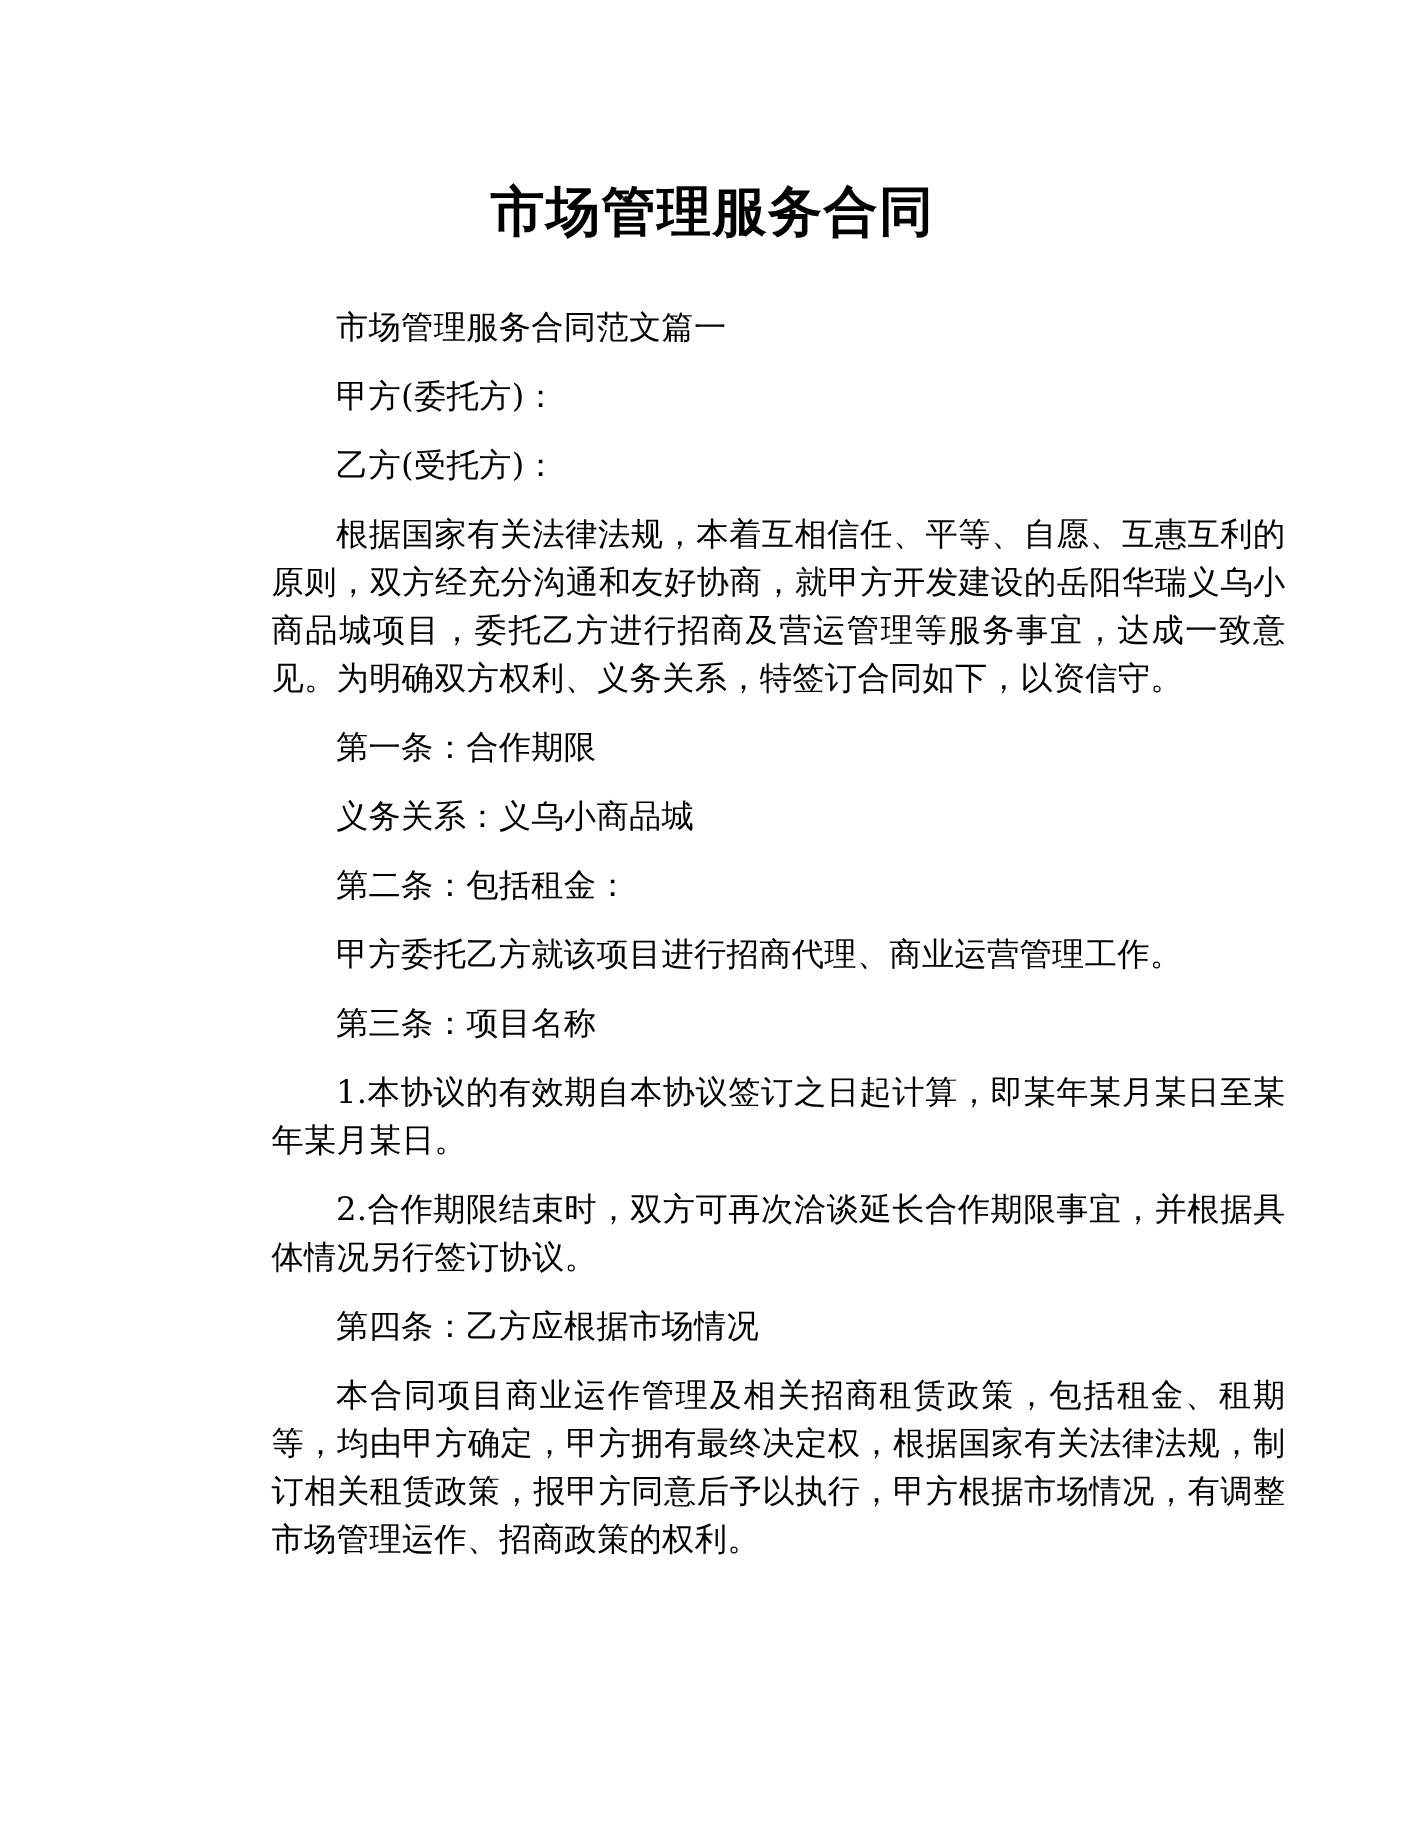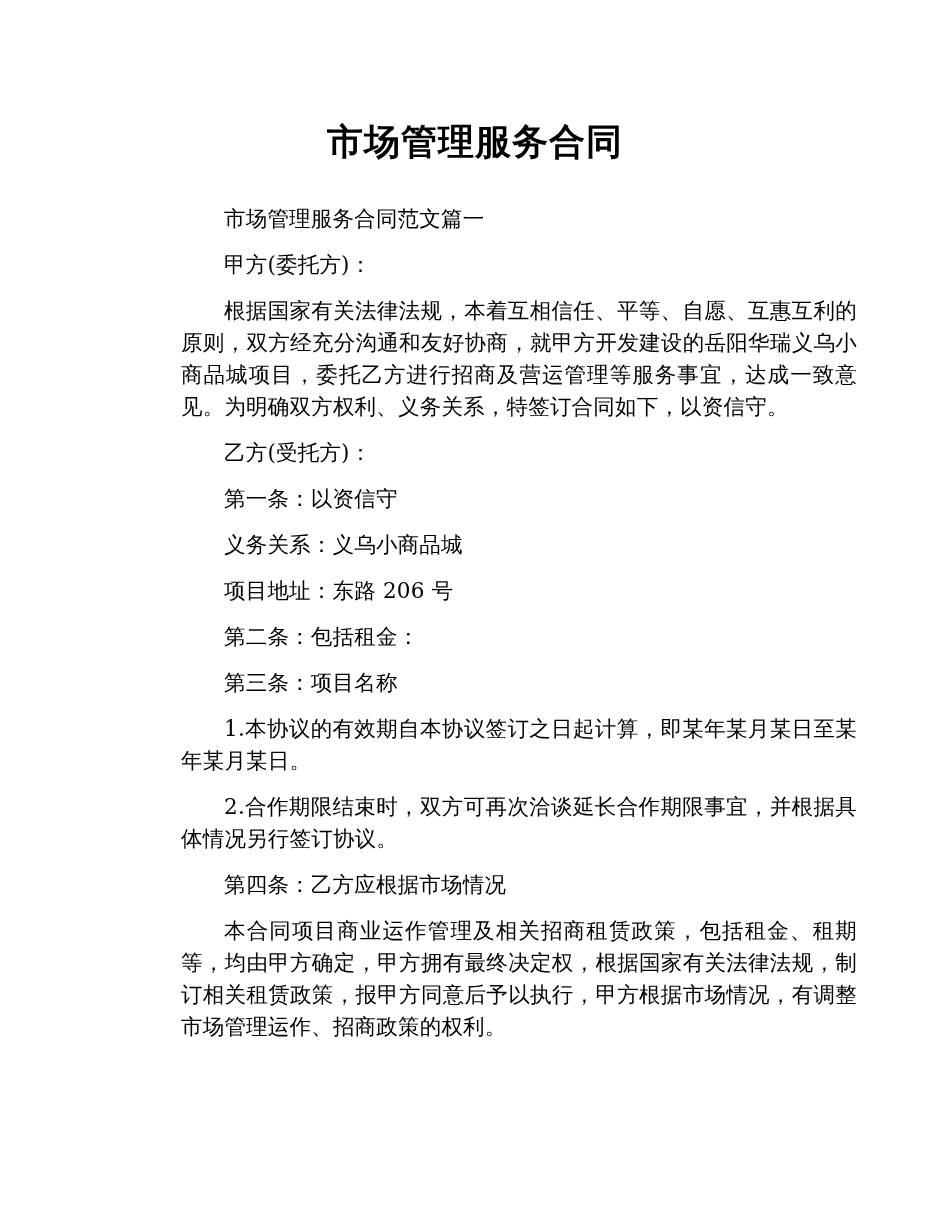--- a/index.html
+++ b/index.html
@@ -51,25 +51,25 @@
     }
   </style>
 </head>
 <body>
 
 <div class="page">
   <h1 class="title">市场管理服务合同</h1>
   <div class="body-text">
     <p class="para">市场管理服务合同范文篇一</p>
     <p class="para">甲方(委托方)：</p>
+    <p class="para">乙方(受托方)：</p>
     <p class="para">根据国家有关法律法规，本着互相信任、平等、自愿、互惠互利的原则，双方经充分沟通和友好协商，就甲方开发建设的岳阳华瑞义乌小商品城项目，委托乙方进行招商及营运管理等服务事宜，达成一致意见。为明确双方权利、义务关系，特签订合同如下，以资信守。</p>
-    <p class="para">乙方(受托方)：</p>
-    <p class="para">第一条：以资信守</p>
+    <p class="para">第一条：合作期限</p>
     <p class="para">义务关系：义乌小商品城</p>
-    <p class="para">项目地址：东路 206 号</p>
     <p class="para">第二条：包括租金：</p>
+    <p class="para">甲方委托乙方就该项目进行招商代理、商业运营管理工作。</p>
     <p class="para">第三条：项目名称</p>
     <p class="para">1.本协议的有效期自本协议签订之日起计算，即某年某月某日至某年某月某日。</p>
     <p class="para">2.合作期限结束时，双方可再次洽谈延长合作期限事宜，并根据具体情况另行签订协议。</p>
     <p class="para">第四条：乙方应根据市场情况</p>
     <p class="para">本合同项目商业运作管理及相关招商租赁政策，包括租金、租期等，均由甲方确定，甲方拥有最终决定权，根据国家有关法律法规，制订相关租赁政策，报甲方同意后予以执行，甲方根据市场情况，有调整市场管理运作、招商政策的权利。</p>
   </div>
 </div>
 
 </body></html>

